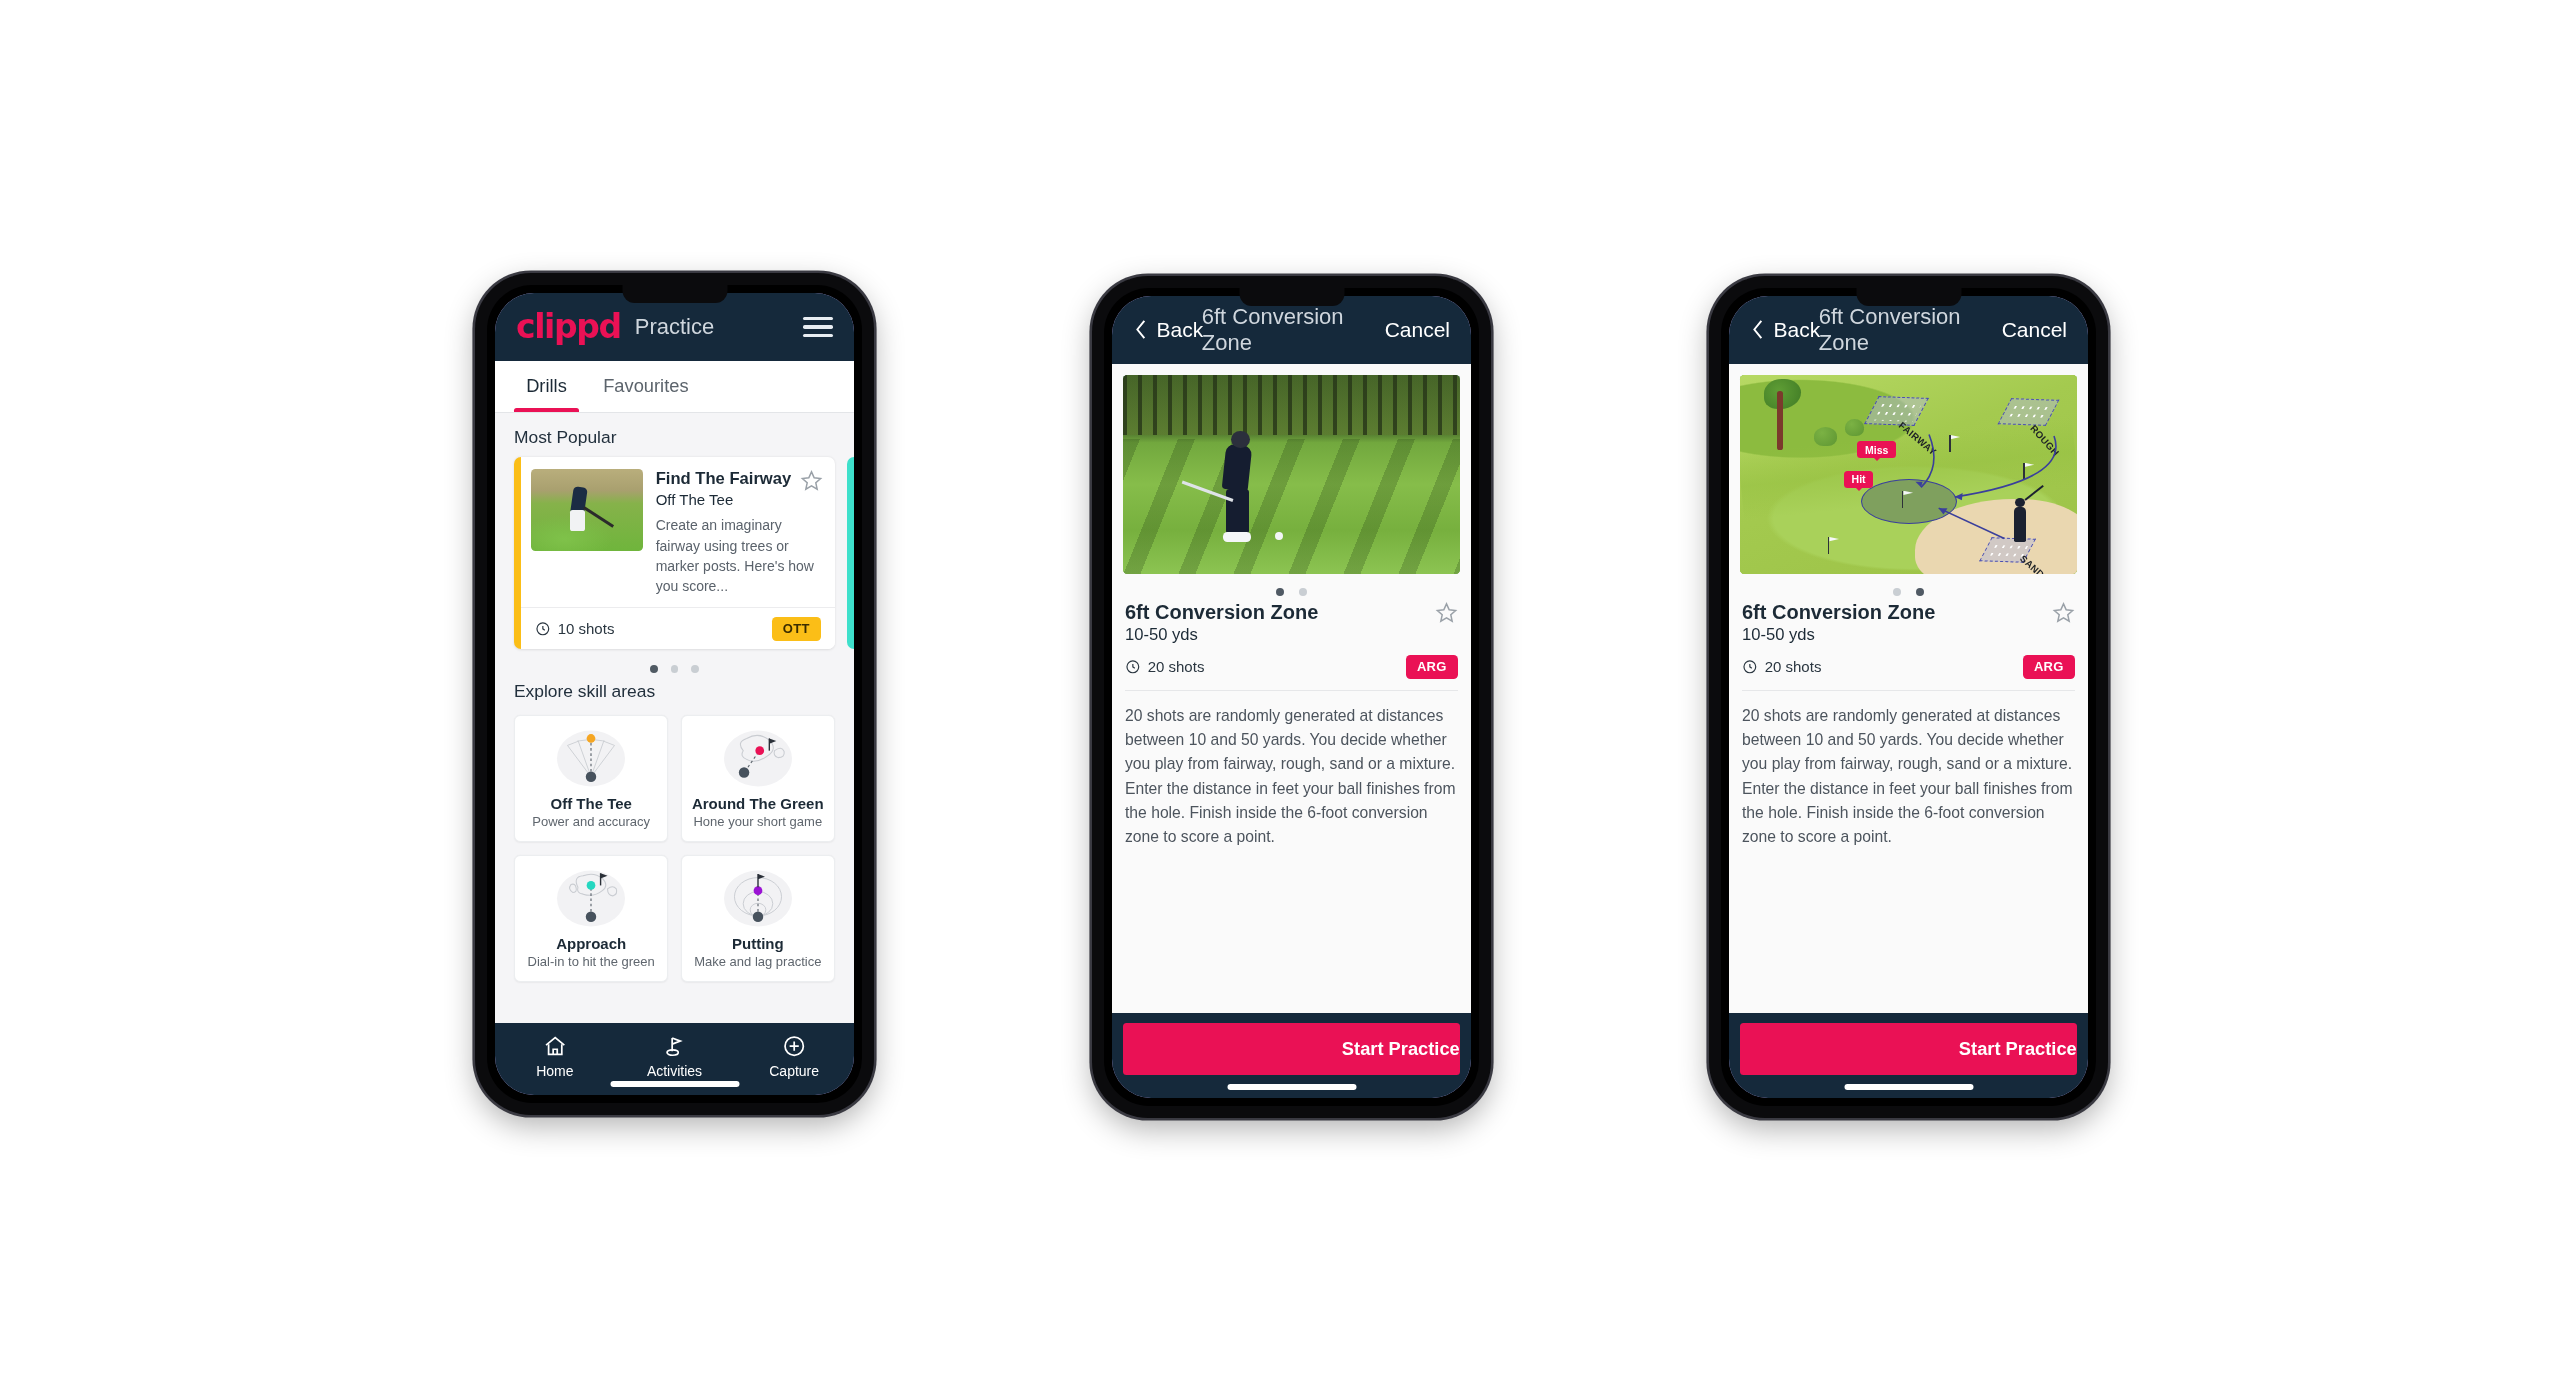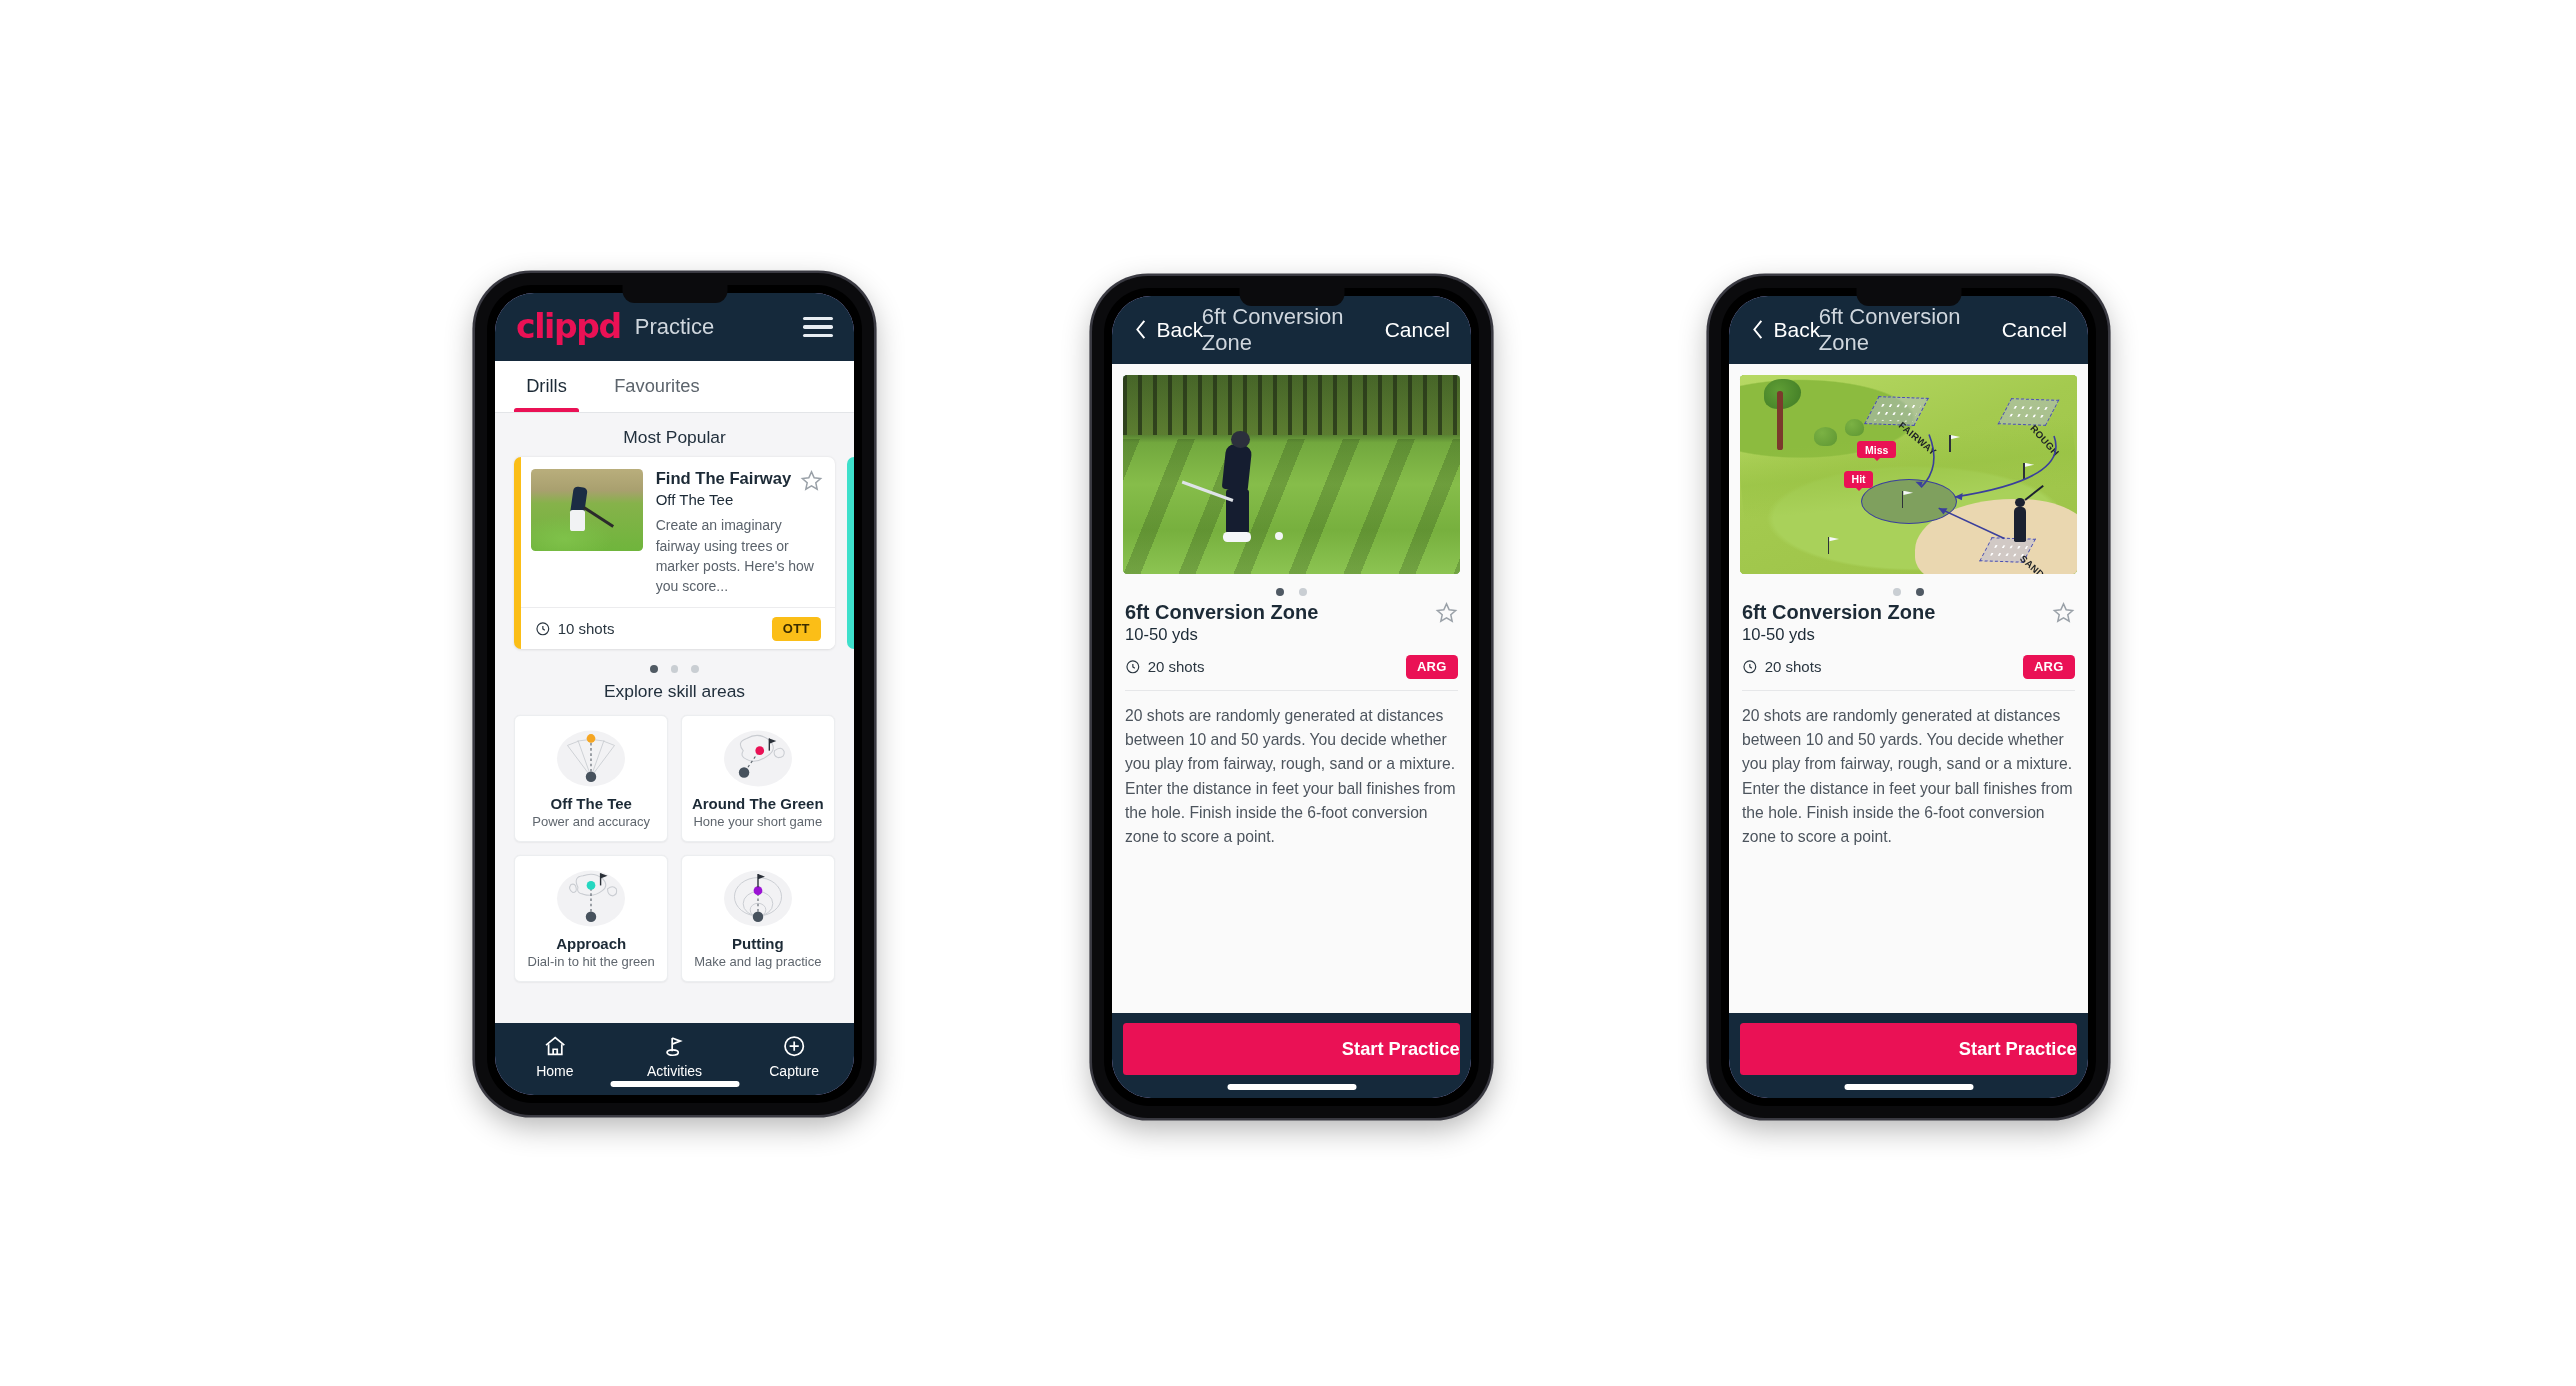--- a/index.html
+++ b/index.html
@@ -65,36 +65,36 @@
     font-family: "DejaVu Sans", sans-serif;
   }
   .appbar-title {
     color: #cfd6dd; font-size: 22px; font-weight: 400;
     position: absolute; left: 50%; transform: translateX(-50%);
   }
   .hamburger { display: flex; flex-direction: column; gap: 5.2px; width: 30px; }
   .hamburger span { display:block; height: 3.5px; background: #e8edf2; border-radius: 1.7px; }
 
   .tabs {
-    background: #fff; display: flex; gap: 23px; padding: 0 19px;
+    background: #fff; display: flex; gap: 12px; padding: 0 19px;
     border-bottom: 0.9px solid #e3e5e8; flex: 0 0 auto; height: 52px;
   }
   .tab {
     font-size: 18.3px; color: #5c646c; display:flex; align-items:center;
     padding: 0 12.2px; position: relative; cursor: pointer;
   }
   .tab.active { color: #1c2a36; }
   .tab.active::after {
     content:""; position:absolute; left:0; right:0; bottom:0;
     height:4.4px; background:#ea1155; border-radius: 2.6px 2.6px 0 0;
   }
 
   .content { flex: 1 1 auto; overflow: hidden; background: #f5f5f7; padding: 0 0 3.5px; }
   .section-title {
-    font-size: 17.4px; color: #22303d; padding: 14px 19px 8.7px; font-weight: 400; text-align: center;
+    font-size: 17.4px; color: #22303d; padding: 14px 19px 8.7px; font-weight: 400;
   }
 
   
   .carousel { position: relative; padding: 0 19px 0 19px; display:flex; gap: 12.2px; }
   .drill-card {
     background: #ffffff; border-radius: 7px; overflow: hidden;
     border-left: 7px solid #fbbe17;
     box-shadow: 0 0.9px 2.6px rgba(0,0,0,.10);
     width: 100%;
     flex: 0 0 auto;

